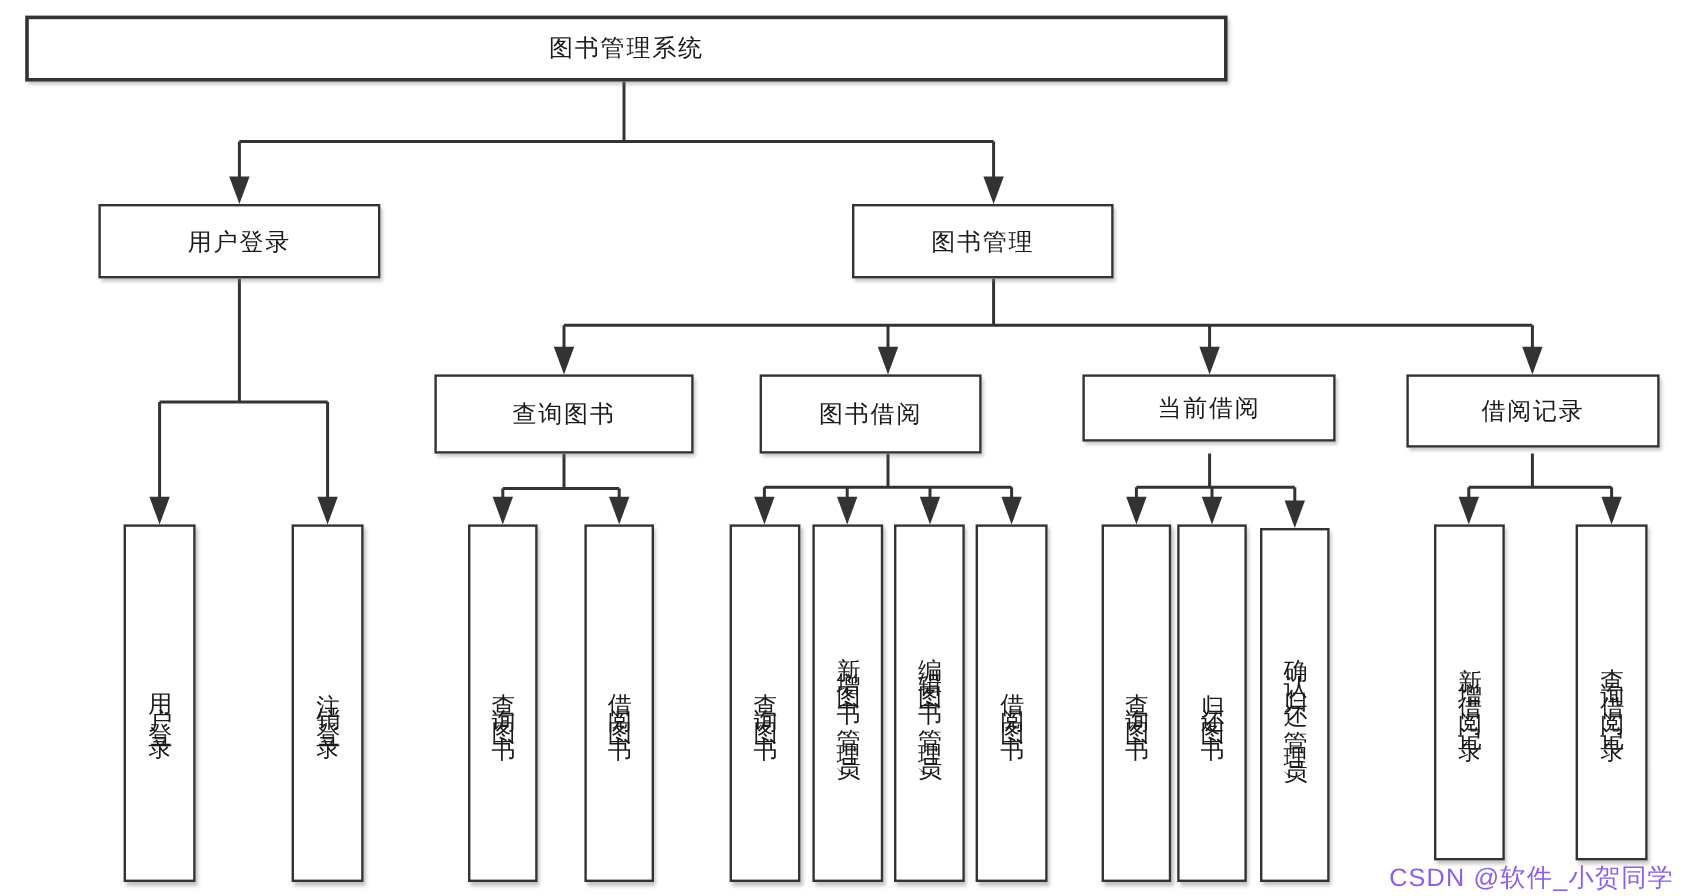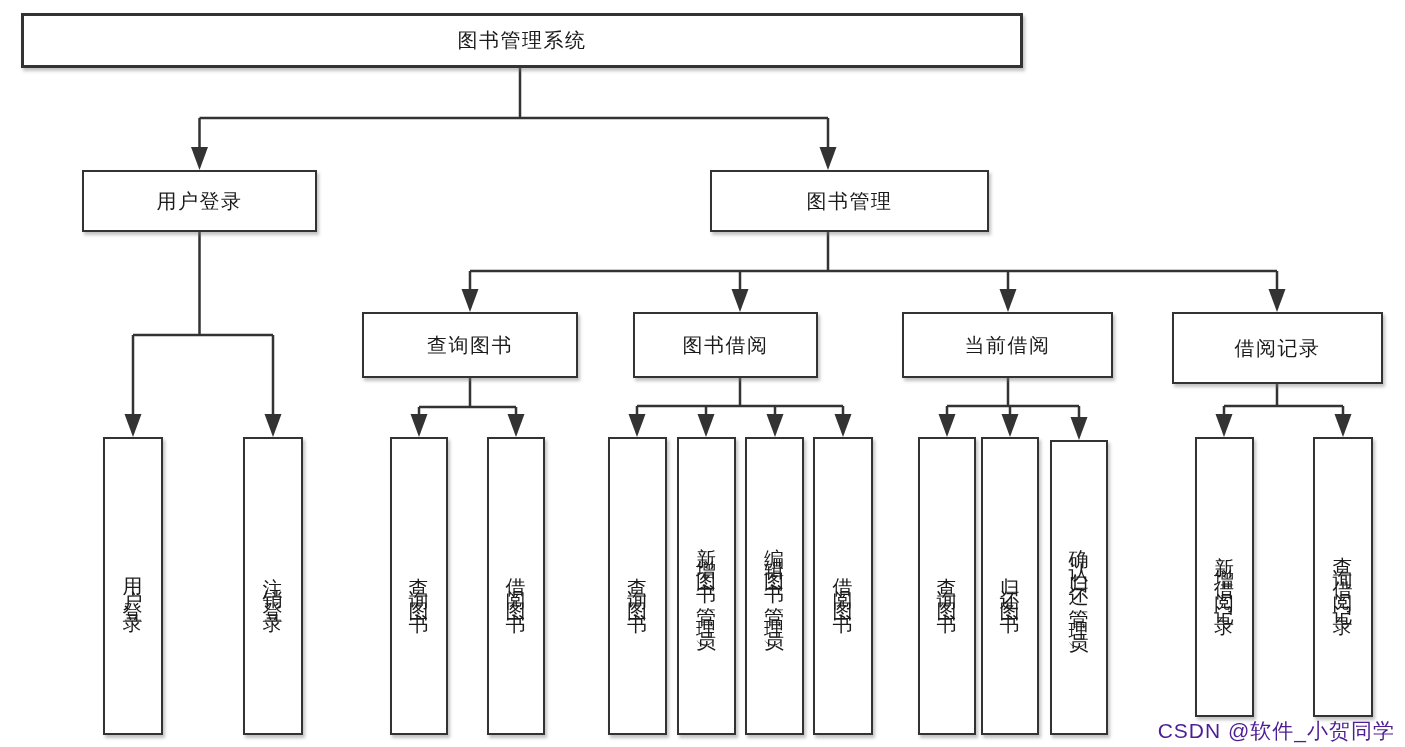--- a/index.html
+++ b/index.html
@@ -39,21 +39,21 @@
     font-size: 20px;
     letter-spacing: 12px;
     line-height: 1;
     white-space: nowrap;
   }
   .watermark {
     position: absolute;
     top: 717px;
     right: 10px;
     font-size: 21px;
-    color: #4c1d95;
+    color: #8b5cf6;
     letter-spacing: 1px;
     white-space: nowrap;
     z-index: 5;
   }
 </style>
 </head>
 <body>
 
 <div class="canvas">
 
@@ -90,34 +90,34 @@
     </g>
   </svg>
 
   <div class="node h root" style="left:21px; top:13px; width:1002px; height:55px;">
     <span class="label">图书管理系统</span>
   </div>
 
   <div class="node h" style="left:82px; top:170px; width:235px; height:62px;">
     <span class="label">用户登录</span>
   </div>
-  <div class="node h" style="left:710px; top:170px; width:279px; height:62px;">
+  <div class="node h" style="left:710px; top:170px; width:218px; height:62px;">
     <span class="label">图书管理</span>
   </div>
 
   <div class="node h" style="left:362px; top:312px; width:216px; height:66px;">
     <span class="label">查询图书</span>
   </div>
   <div class="node h" style="left:633px; top:312px; width:185px; height:66px;">
     <span class="label">图书借阅</span>
   </div>
-  <div class="node h" style="left:902px; top:312px; width:211px; height:66px;">
+  <div class="node h" style="left:902px; top:312px; width:211px; height:56px;">
     <span class="label">当前借阅</span>
   </div>
-  <div class="node h" style="left:1172px; top:312px; width:211px; height:72px;">
+  <div class="node h" style="left:1172px; top:312px; width:211px; height:61px;">
     <span class="label">借阅记录</span>
   </div>
 
   <div class="node v" style="left:103px; top:437px; width:60px; height:298px;">
     <span class="label">用户登录</span>
   </div>
   <div class="node v" style="left:243px; top:437px; width:60px; height:298px;">
     <span class="label">注销登录</span>
   </div>
 

